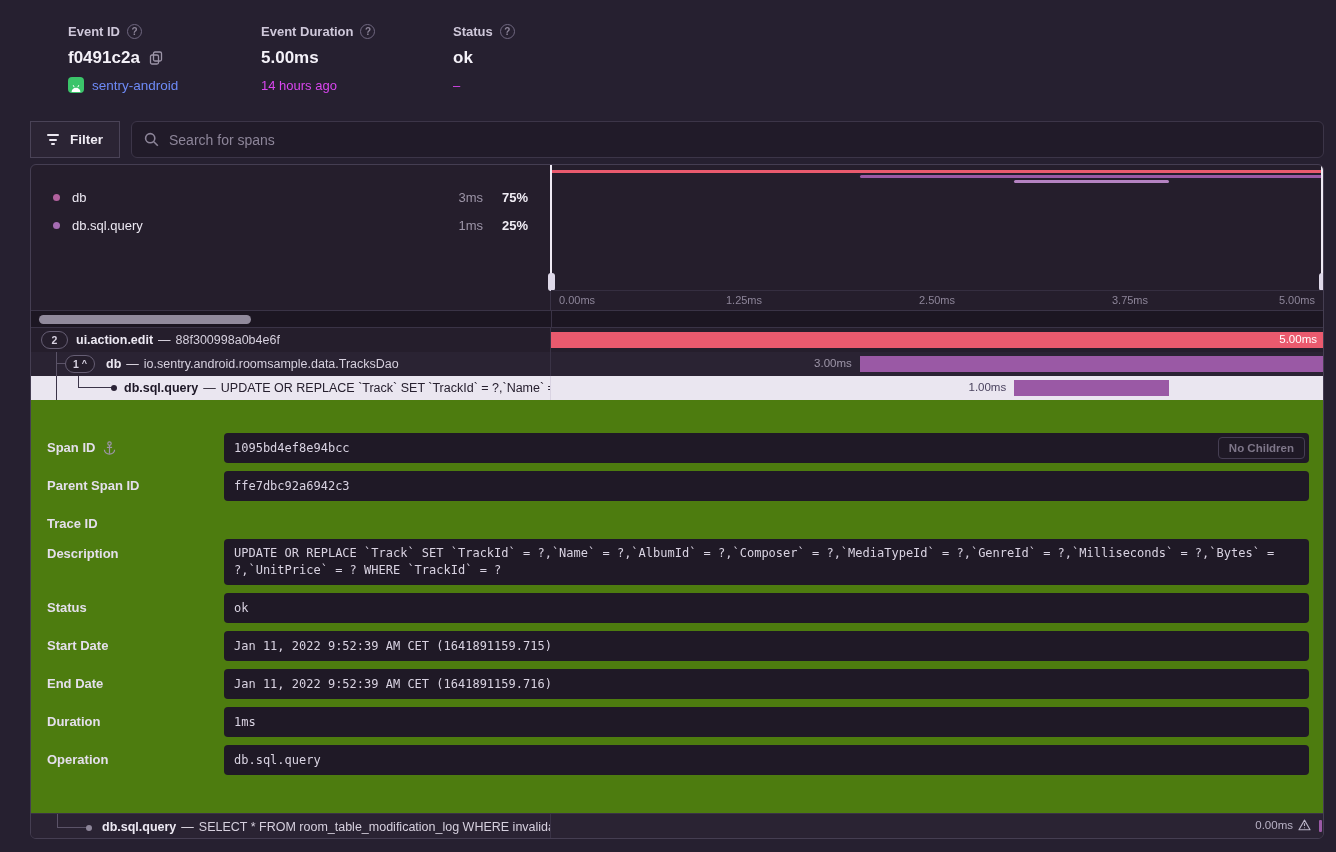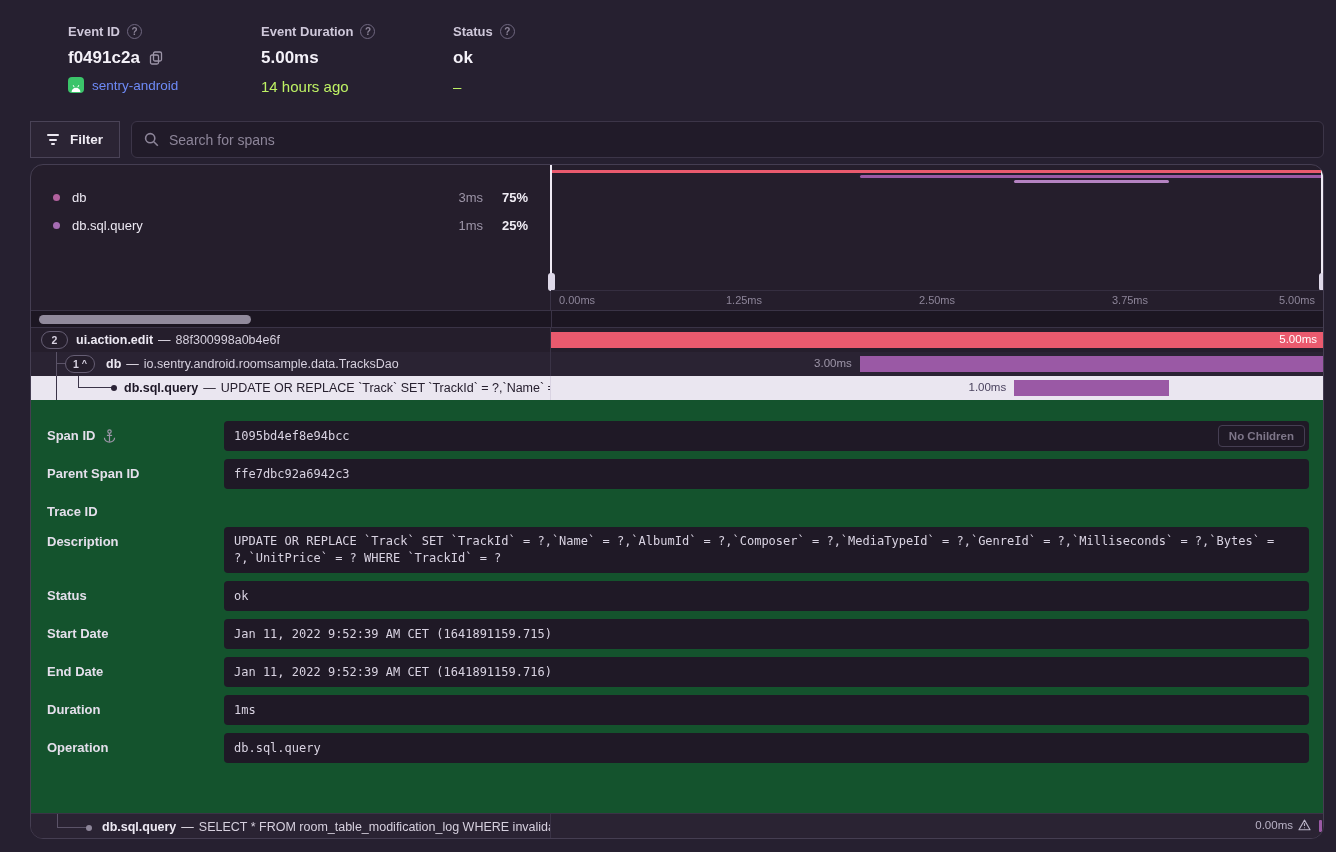--- a/index.html
+++ b/index.html
@@ -6,42 +6,42 @@
   html,body { background:#1f1926; }
   .page { position:relative; width:1336px; height:852px; background:#262030;
           font-family:"Liberation Sans", sans-serif; color:#ece8f2; overflow:hidden; }
 
   
   .hfield { position:absolute; top:24px;margin-left:38px; }
   .hf-label { display:flex; align-items:center; gap:7px; font-size:13px; font-weight:bold; color:#cfc8da; }
   .q-icon { width:15px; height:15px; border:1.5px solid #6f6780; border-radius:50%; color:#8d8599;
             font-size:10px; font-weight:bold; display:flex; align-items:center; justify-content:center; }
   .hf-value { margin-top:9px; font-size:17px; font-weight:bold; color:#f4f1f8; display:flex; align-items:center; gap:9px; }
-  .hf-sub { margin-top:10px; font-size:15px; color:#bef264; }
+  .hf-sub { margin-top:10px; font-size:13px; color:#d946ef; }
   .copy-btn { display:inline-flex; cursor:pointer; color:#9d95a8; }
   .project { margin-top:9px; display:flex; align-items:center; gap:8px; }
   .android-badge { width:16px; height:16px; border-radius:4px; background:#3bc46a; display:flex; align-items:flex-end; justify-content:center; }
   .project-link { font-size:13.5px; color:#6e8bf7; text-decoration:none; }
 
   
   .filter-btn { position:absolute; left:30px; top:121px; width:90px; height:37px; border:1px solid #4a4357;
                 border-radius:0; background:#2b2434; display:flex; align-items:center; justify-content:center;
                 gap:11px; font-size:13.5px; font-weight:bold; color:#f0ecf4; cursor:pointer; }
   .filter-icon { display:flex; flex-direction:column; align-items:center; gap:2.5px; }
   .filter-icon i { display:block; height:2px; border-radius:1px; background:#ece8f2; }
   .filter-icon i:nth-child(1){width:12px;} .filter-icon i:nth-child(2){width:8px;} .filter-icon i:nth-child(3){width:4px;}
   .search-box { position:absolute; left:131px; top:121px; width:1193px; height:37px; background:#211b29;
                 border:1px solid #3c3548; border-radius:6px; display:flex; align-items:center; padding:0 12px; gap:10px; }
   .search-box input { flex:1; background:transparent; border:none; outline:none; color:#d9d3e2;
                       font-size:14px; font-family:Liberation Sans, sans-serif; }
   .search-box input::placeholder { color:#8d8599; }
 
   
   .panel { position:absolute; left:30px; top:164px; width:1294px; height:675px; background:#251e2c;
-           border:1px solid #453e52; border-radius:13px; overflow:hidden; }
+           border:1px solid #453e52; border-radius:6px; overflow:hidden; }
 
   .top { display:flex; height:146px; border-bottom:1px solid #3a3346; }
   .legend-col { width:520px; border-right:1px solid #3a3346; padding-top:18px; }
   .legend-row { height:28px; display:flex; align-items:center; padding:0 22px; cursor:pointer; }
   .dot { width:7px; height:7px; border-radius:50%; margin-right:12px; background:#a56cb3; }
   .legend-name { flex:1; font-size:13px; color:#ece8f2; }
   .legend-dur { width:56px; text-align:right; font-size:13px; color:#9d95a8; }
   .legend-pct { width:45px; text-align:right; font-size:13px; font-weight:bold; color:#f0ecf4; }
 
   .minimap-col { flex:1; position:relative; }
@@ -81,21 +81,21 @@
   .row-sel .cdot { background:#2b2336; }
   .bar { position:absolute; top:4px; height:16px; }
   .dur-label { position:absolute; top:5px; font-size:11.5px; color:#9d95a8; white-space:nowrap; }
   .dur-inside { position:absolute; top:5px; right:6px; font-size:11.5px; color:#ffffff; z-index:2; }
   .row-sel .dur-label { color:#4a435e;margin-left:40px; }
   .warn-wrap { position:absolute; top:5px; right:12px; display:flex; align-items:center; gap:5px;
                font-size:11.5px; color:#b9b2c6; }
   .zero-tick { position:absolute; top:6px; right:1px; width:3px; height:12px; border-radius:1px; background:#9a59a5; }
 
   
-  .details { height:413px; padding:21px 14px 0 16px; background:#14532d; }
+  .details { height:413px; padding:33px 14px 0 16px; background:#4d7c0f; }
   .drow { display:flex; margin-bottom:8px; }
   .dlabel { width:177px; padding-top:7px; font-size:13px; font-weight:bold; color:#e4dfeb;
             display:flex; gap:8px; align-items:flex-start; }
   .dval { flex:1; background:#1f1926; border-radius:4px; min-height:30px; display:flex; align-items:center;
           padding:0 10px; font-family:"DejaVu Sans Mono", monospace; font-size:12px; color:#d9d3e2; position:relative; }
   .dval.multiline { display:block; padding:6px 10px; line-height:17px; min-height:46px; }
   .box-btn { position:absolute; right:4px; top:4px; height:22px; padding:0 10px; border-radius:4px;
              font-size:11.5px; font-weight:bold; font-family:"Liberation Sans", sans-serif;
              display:flex; align-items:center; background:transparent; cursor:pointer; }
   .btn-muted { border:1px solid #453e52; color:#7e7689; cursor:default; }

